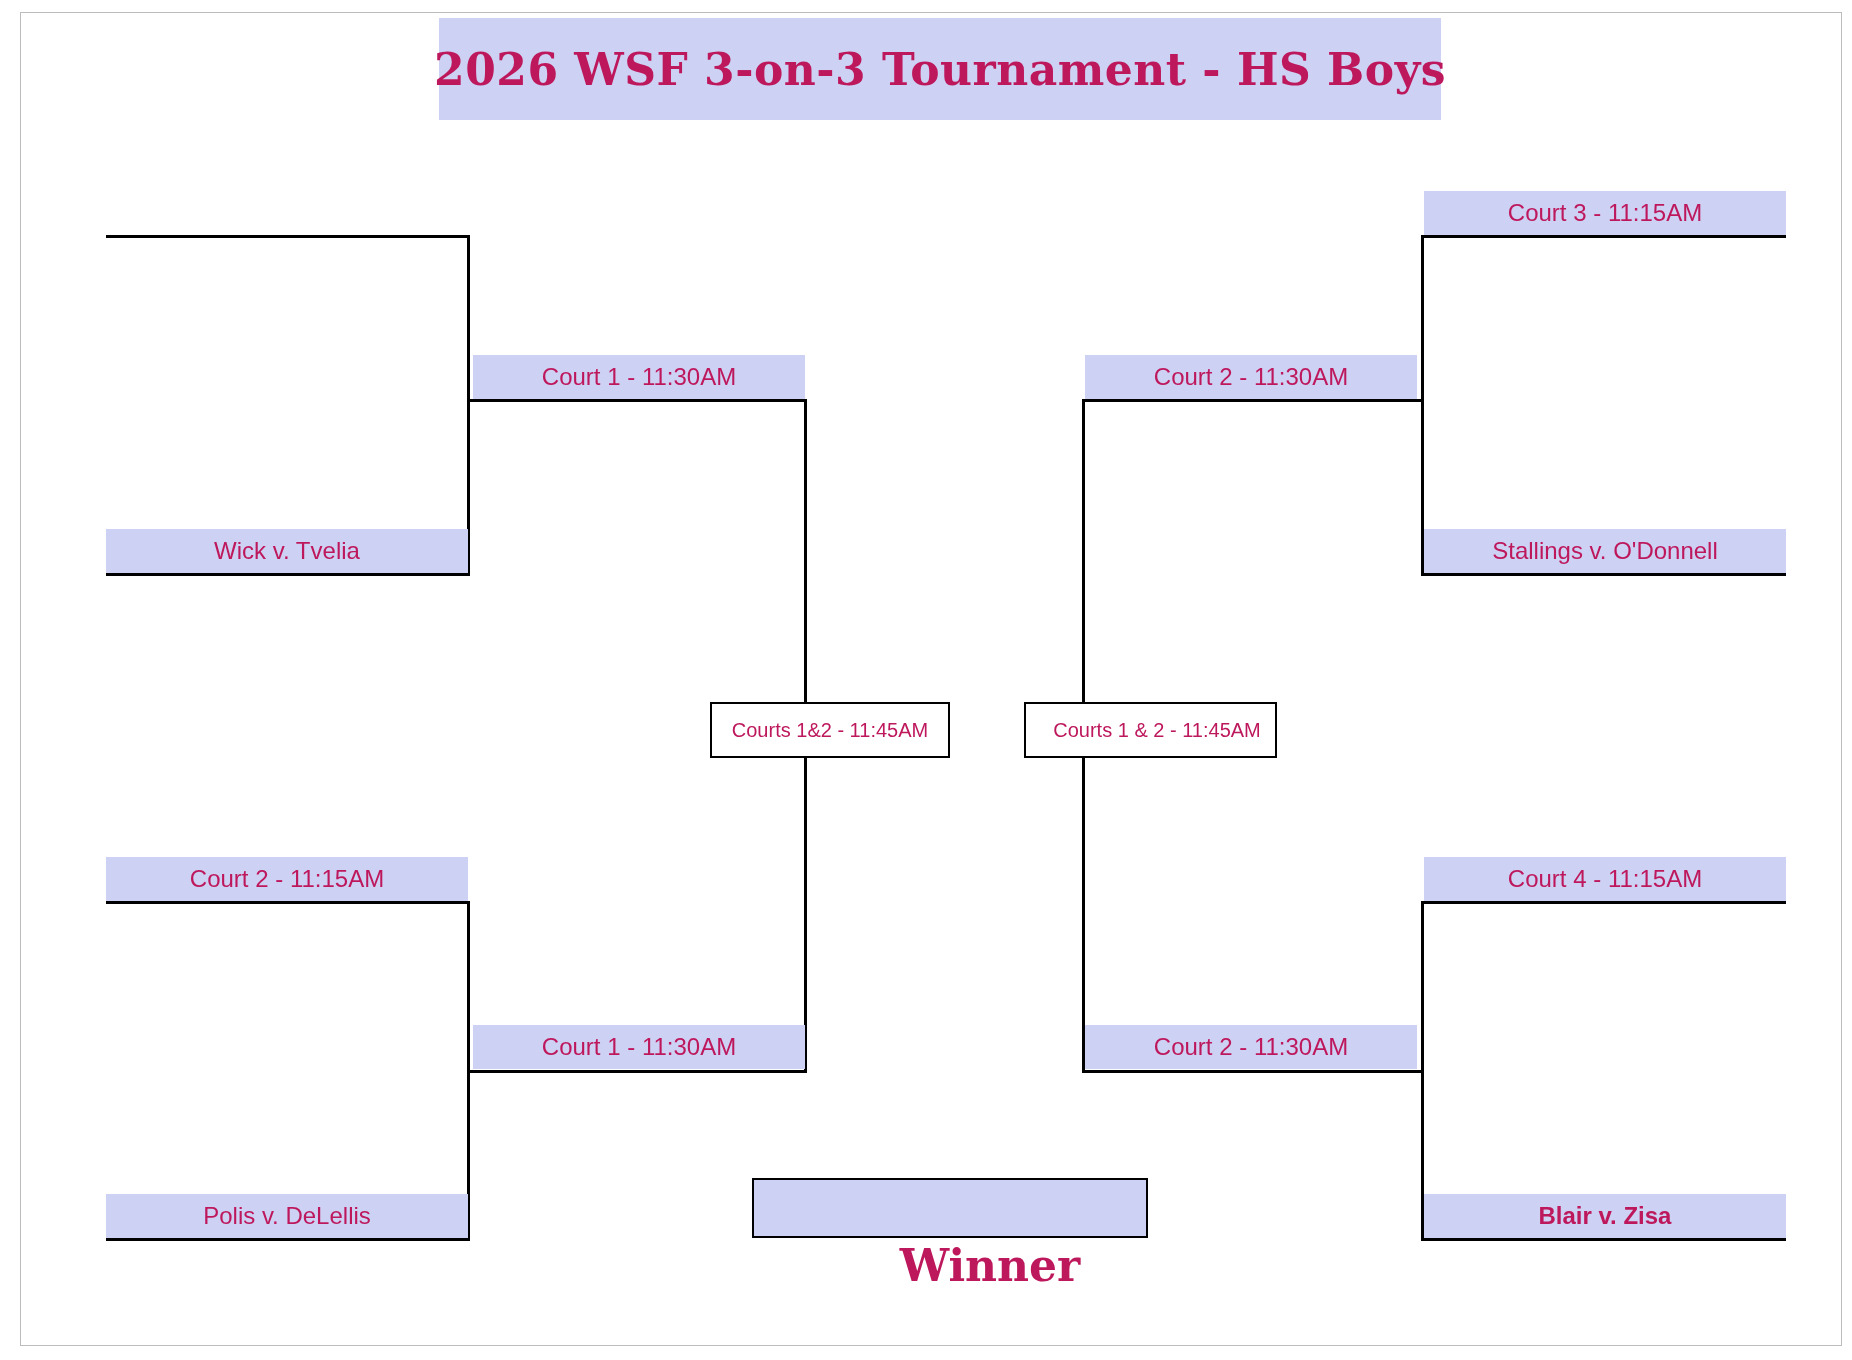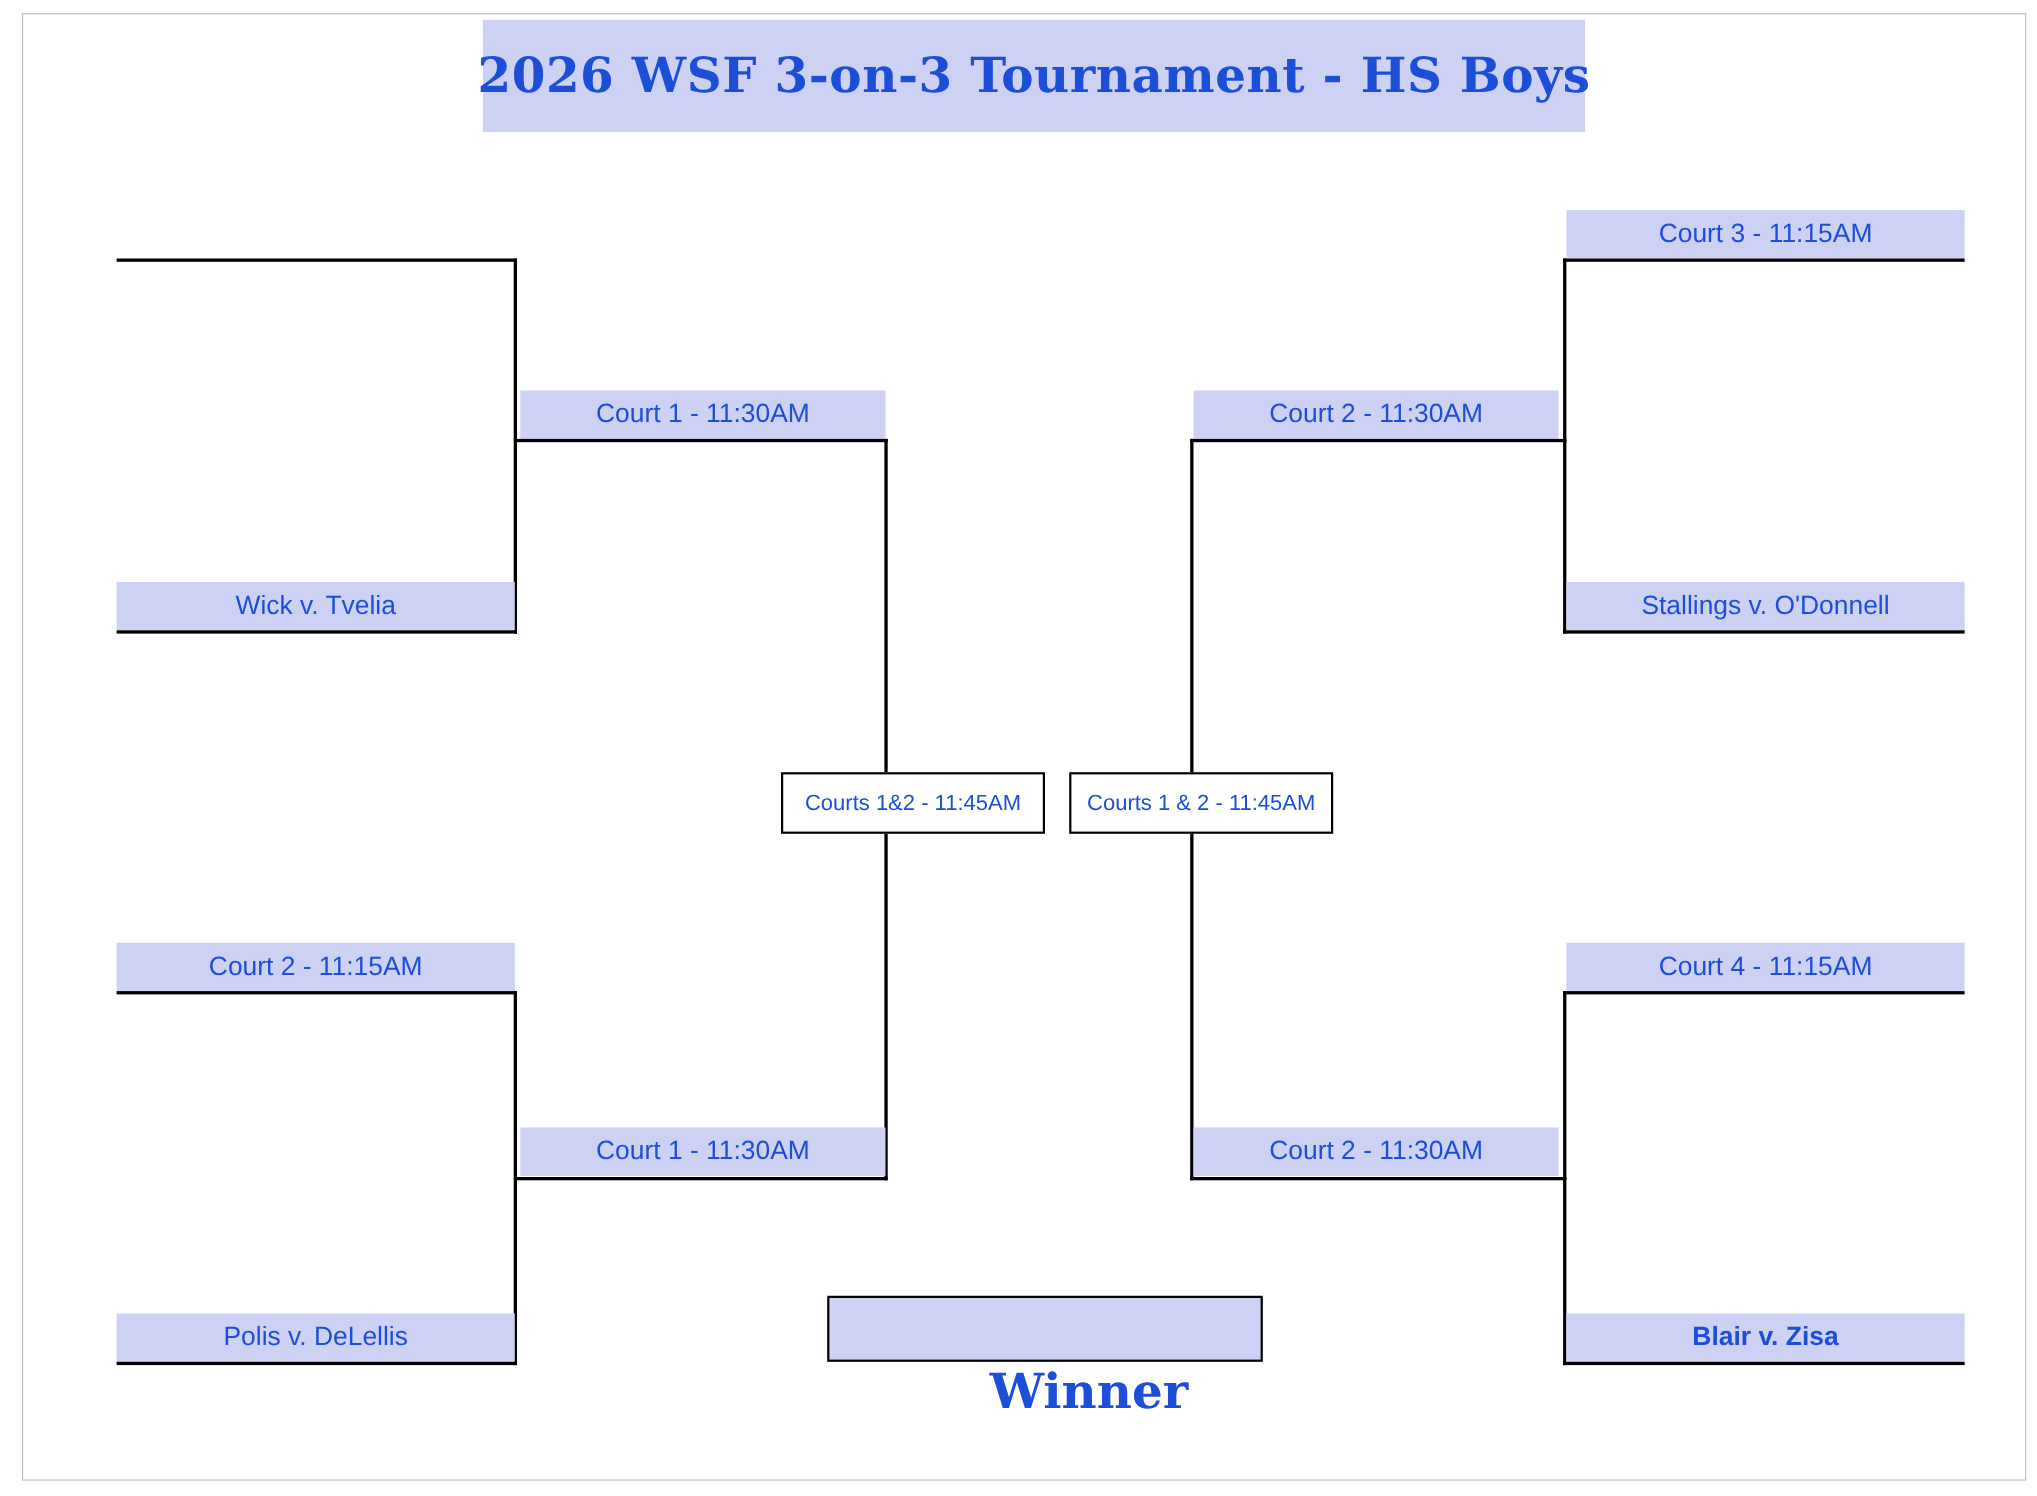--- a/index.html
+++ b/index.html
@@ -6,21 +6,21 @@
     --hl: #cdd1f3;
     --line: #000000;
   }
   html, body { margin: 0; padding: 0; background: #ffffff; }
   .canvas {
     position: relative;
     width: 1852px;
     height: 1360px;
     background: #ffffff;
     font-family: "Liberation Sans", sans-serif;
-    color: #1d4ed8;
+    color: #be185d;
     overflow: hidden;
   }
   .page-border {
     position: absolute;
     left: 20px; top: 12px;
     width: 1820px; height: 1332px;
     border: 1px solid #bcbcbc;
   }
   .title {
     position: absolute;
@@ -112,18 +112,18 @@
 
   <div class="lab" style="left:1424px; top:857px; width:362px;">Court 4 - 11:15AM</div>
   <div class="line" style="left:1421px; top:901px; width:365px; height:3px;"></div>
   <div class="line" style="left:1421px; top:901px; width:3px; height:340px;"></div>
   <div class="lab" style="left:1424px; top:1194px; width:362px;font-weight:bold;">Blair v. Zisa</div>
   <div class="line" style="left:1421px; top:1238px; width:365px; height:3px;"></div>
 
   <div class="lab" style="left:1085px; top:1025px; width:332px;">Court 2 - 11:30AM</div>
   <div class="line" style="left:1082px; top:1070px; width:342px; height:3px;"></div>
 
-  <div class="cbox" style="left:952px; top:702px; width:236px; height:52px;">Courts 1 &amp; 2 - 11:45AM</div>
+  <div class="cbox" style="left:1004px; top:702px; width:236px; height:52px;padding-left:13px;">Courts 1 &amp; 2 - 11:45AM</div>
 
   <div class="winner-box"></div>
   <div class="winner-text">Winner</div>
 
 </div>
 
 </body></html>

